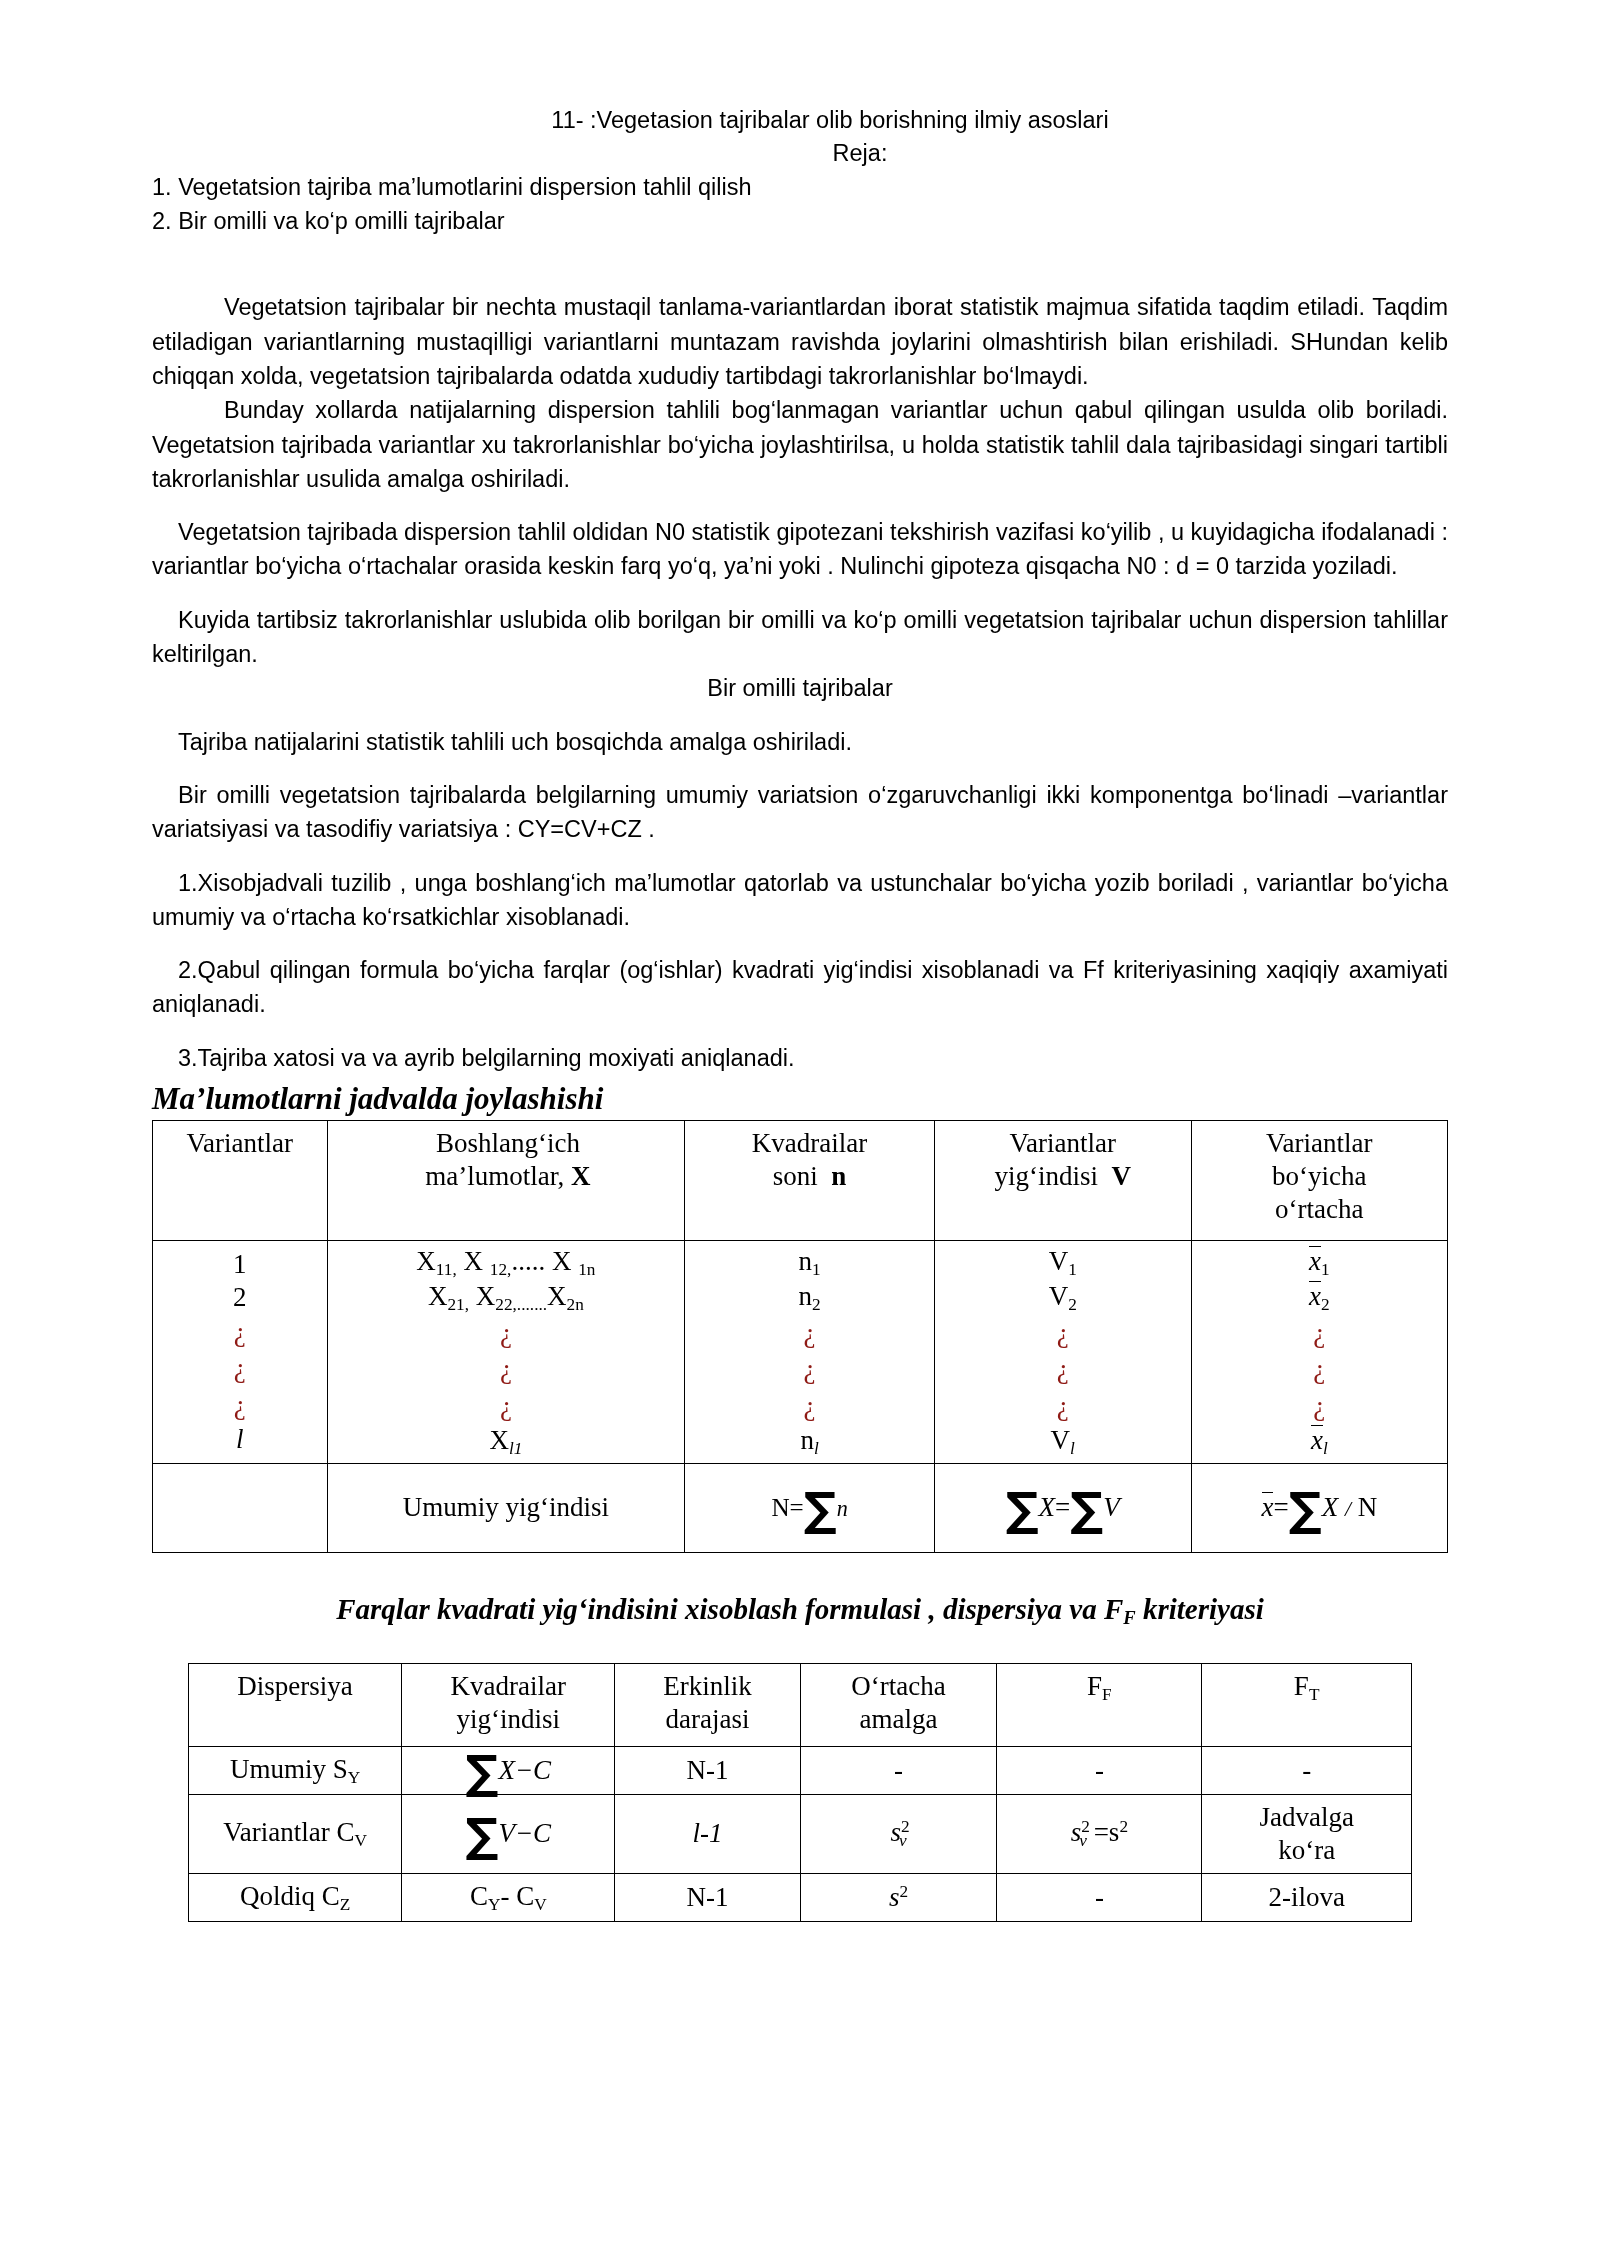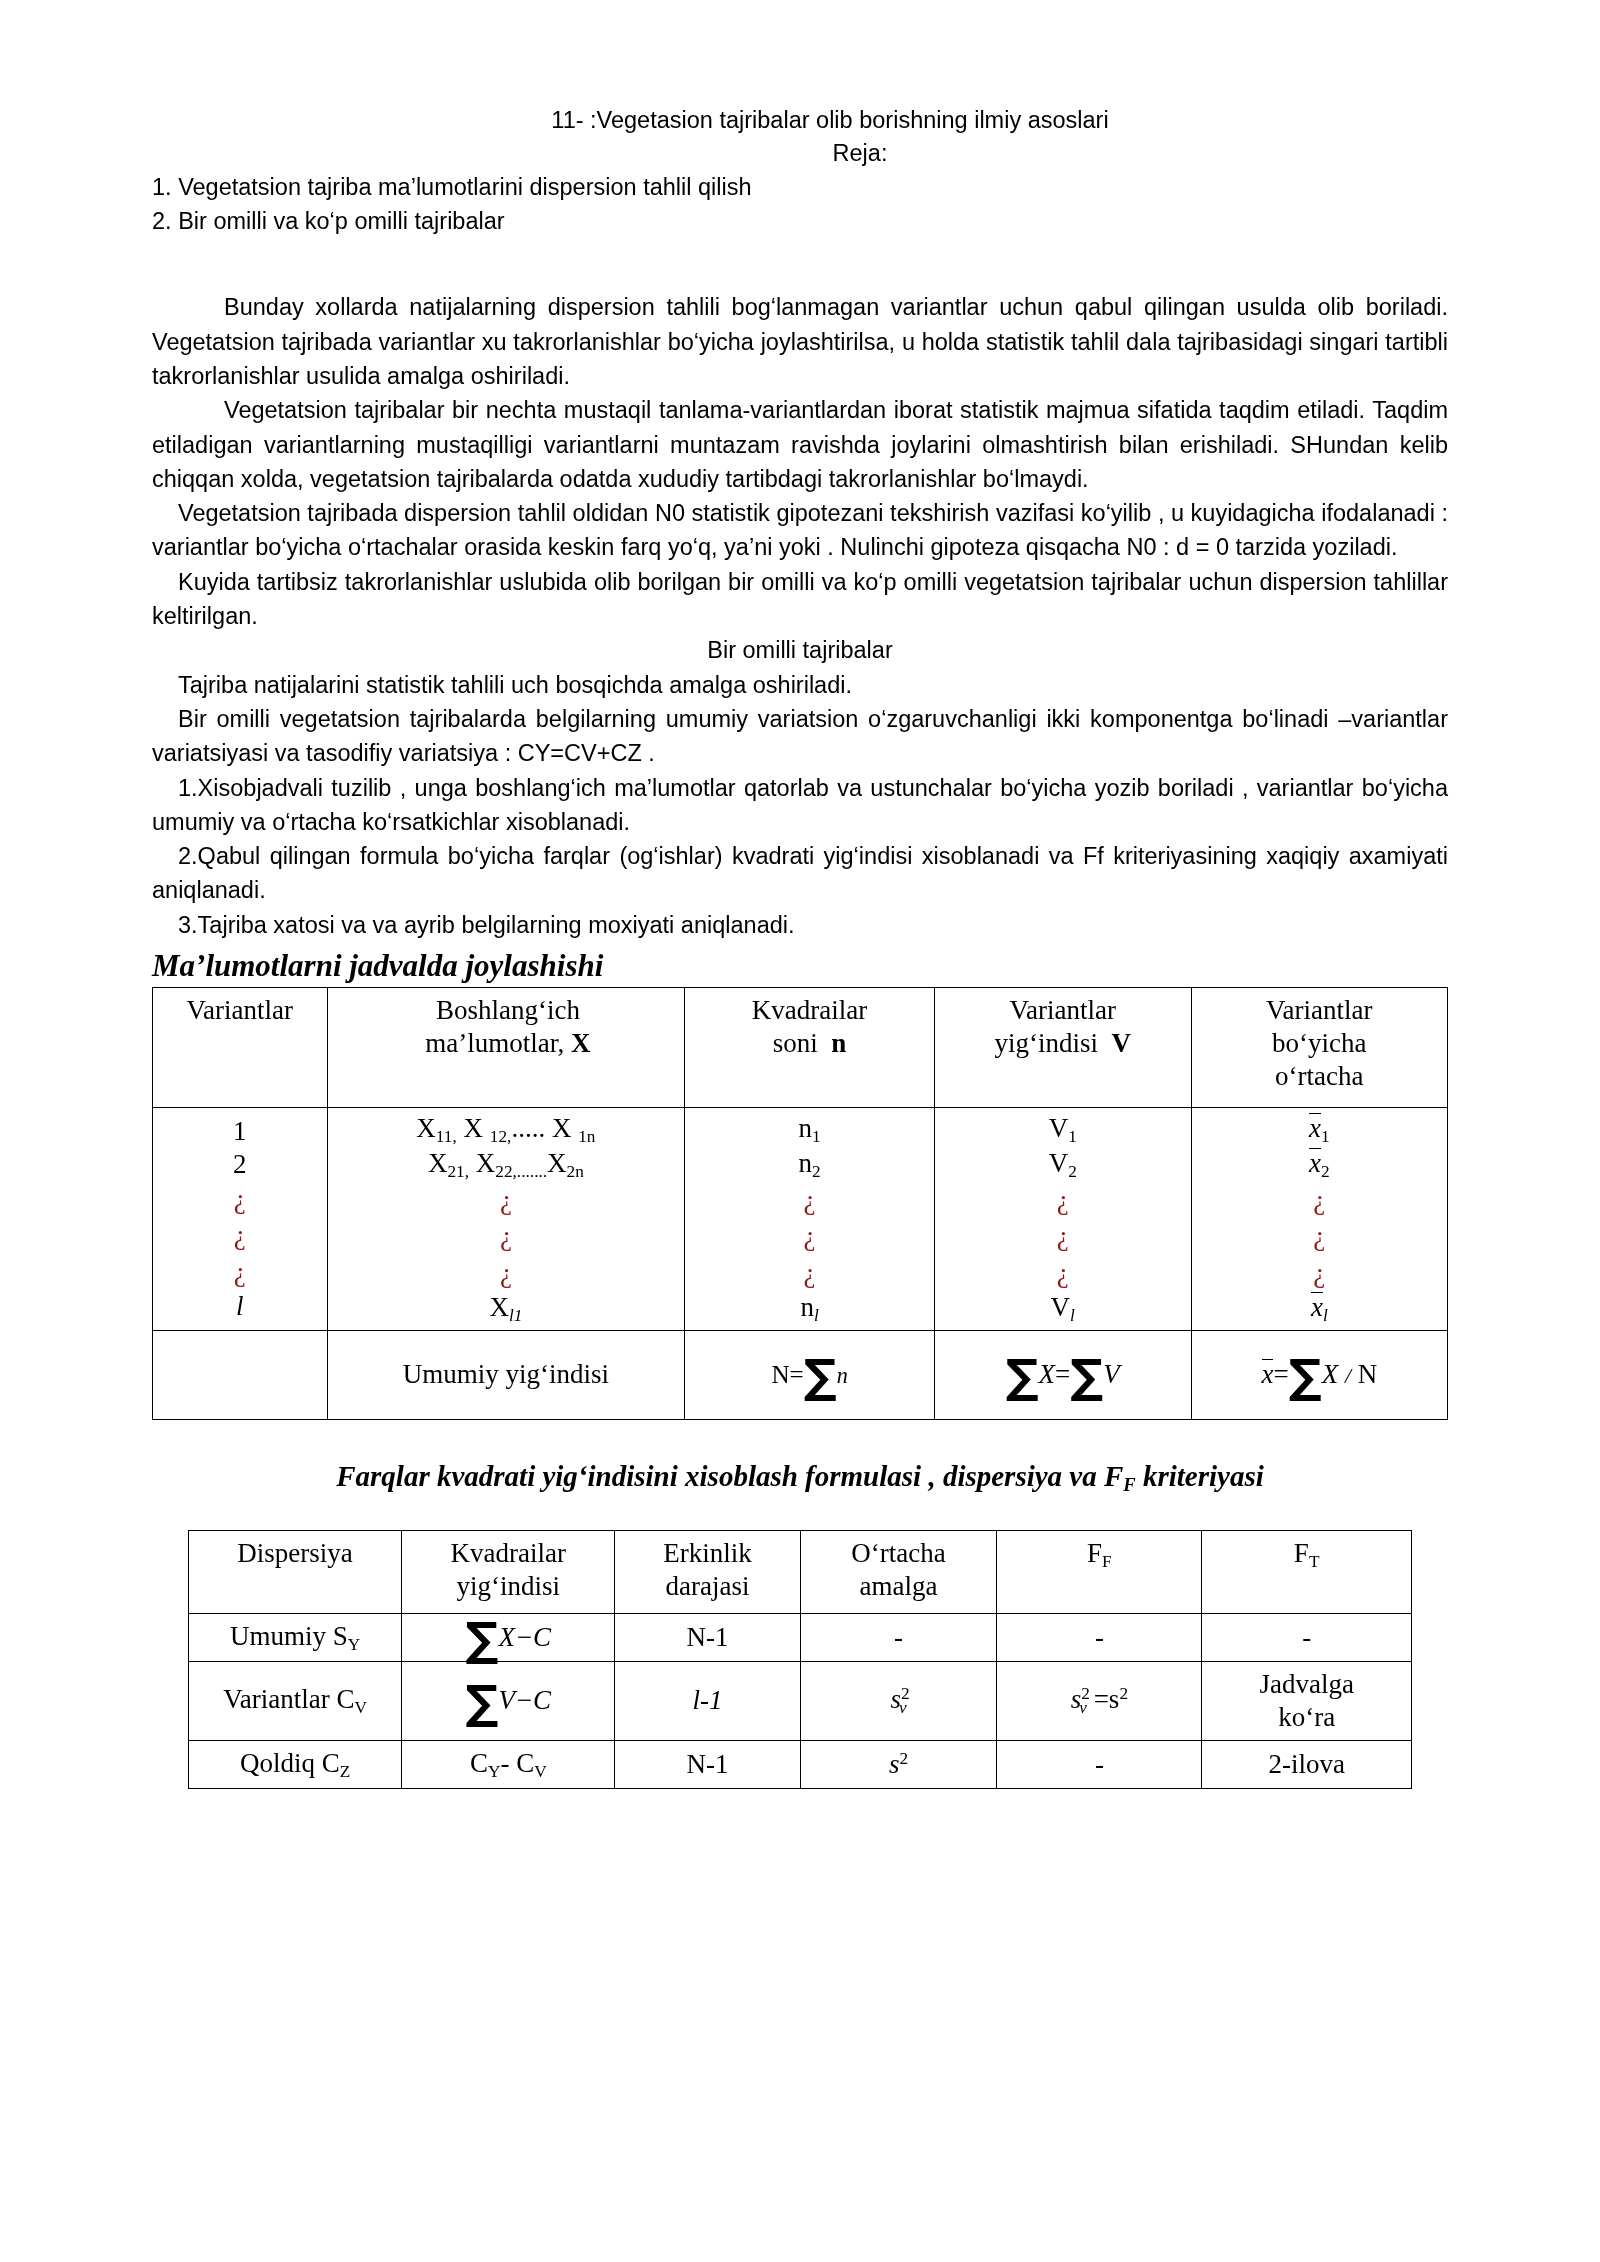--- a/index.html
+++ b/index.html
@@ -48,21 +48,21 @@
 
   
   .para {
     font-size: 23.5px;
     line-height: 1.46;
     text-align: justify;
     text-justify: inter-word;
     margin: 0;
   }
   .para.indent { text-indent: 72px; }
-  .para.indent-sm { text-indent: 26px; }
+  .para.indent-sm { text-indent: 26px; margin-top: 19px; }
   .center-sub {
     font-size: 23.5px;
     line-height: 1.46;
     text-align: center;
     margin: 0;
   }
 
   
   .tbl-caption {
     font-family: "Liberation Serif", serif;
@@ -148,22 +148,22 @@
 
   <div>
     <p class="title-line">11-  :Vegetasion tajribalar olib borishning ilmiy asoslari</p>
   </div>
   <p class="reja-line">Reja:</p>
   <p class="list-line">1. Vegetatsion tajriba ma’lumotlarini dispersion tahlil qilish</p>
   <p class="list-line">2. Bir omilli va ko‘p omilli tajribalar</p>
 
   <div class="gap-small"></div>
 
+  <p class="para indent">Vegetatsion tajribalar  bir nechta mustaqil tanlama-variantlardan iborat statistik majmua sifatida taqdim etiladi. Taqdim etiladigan variantlarning mustaqilligi variantlarni muntazam ravishda  joylarini olmashtirish bilan erishiladi. SHundan kelib chiqqan xolda, vegetatsion tajribalarda odatda xududiy tartibdagi takrorlanishlar bo‘lmaydi.</p>
   <p class="para indent">Bunday xollarda natijalarning dispersion tahlili bog‘lanmagan variantlar uchun qabul qilingan usulda olib boriladi. Vegetatsion tajribada variantlar xu takrorlanishlar bo‘yicha joylashtirilsa, u holda statistik tahlil dala tajribasidagi singari tartibli takrorlanishlar usulida amalga oshiriladi.</p>
-  <p class="para indent">Vegetatsion tajribalar  bir nechta mustaqil tanlama-variantlardan iborat statistik majmua sifatida taqdim etiladi. Taqdim etiladigan variantlarning mustaqilligi variantlarni muntazam ravishda  joylarini olmashtirish bilan erishiladi. SHundan kelib chiqqan xolda, vegetatsion tajribalarda odatda xududiy tartibdagi takrorlanishlar bo‘lmaydi.</p>
   <p class="para indent-sm">Vegetatsion tajribada  dispersion tahlil oldidan  N0 statistik gipotezani tekshirish vazifasi ko‘yilib , u kuyidagicha ifodalanadi : variantlar bo‘yicha o‘rtachalar orasida keskin farq yo‘q, ya’ni   yoki .  Nulinchi gipoteza qisqacha  N0 : d = 0  tarzida yoziladi.</p>
   <p class="para indent-sm">Kuyida tartibsiz takrorlanishlar uslubida olib borilgan bir omilli va ko‘p omilli vegetatsion tajribalar uchun dispersion tahlillar keltirilgan.</p>
   <p class="center-sub">Bir omilli tajribalar</p>
   <p class="para indent-sm">Tajriba natijalarini statistik tahlili uch bosqichda amalga oshiriladi.</p>
   <p class="para indent-sm">Bir omilli vegetatsion tajribalarda belgilarning umumiy variatsion o‘zgaruvchanligi ikki komponentga bo‘linadi –variantlar variatsiyasi va tasodifiy variatsiya : CY=CV+CZ .</p>
   <p class="para indent-sm">1.Xisobjadvali tuzilib , unga boshlang‘ich ma’lumotlar  qatorlab va ustunchalar bo‘yicha yozib boriladi , variantlar bo‘yicha umumiy va o‘rtacha ko‘rsatkichlar xisoblanadi.</p>
   <p class="para indent-sm">2.Qabul qilingan formula bo‘yicha farqlar (og‘ishlar)  kvadrati yig‘indisi xisoblanadi va Ff kriteriyasining xaqiqiy axamiyati aniqlanadi.</p>
   <p class="para indent-sm">3.Tajriba xatosi  va va ayrib belgilarning moxiyati  aniqlanadi.</p>
 
   <div class="tbl-caption">Ma’lumotlarni jadvalda joylashishi</div>

